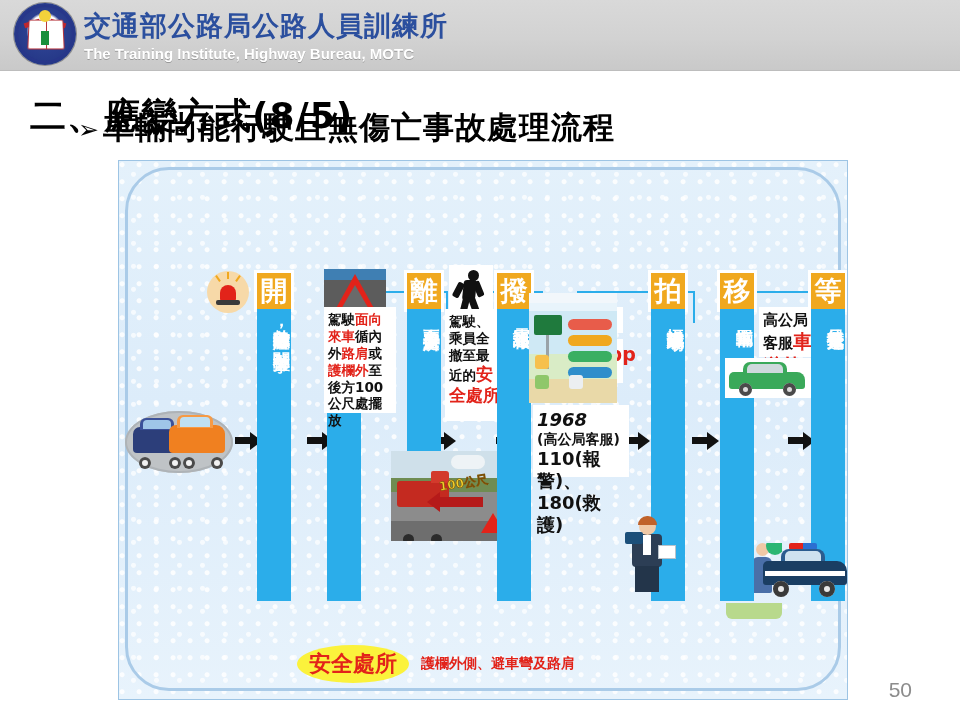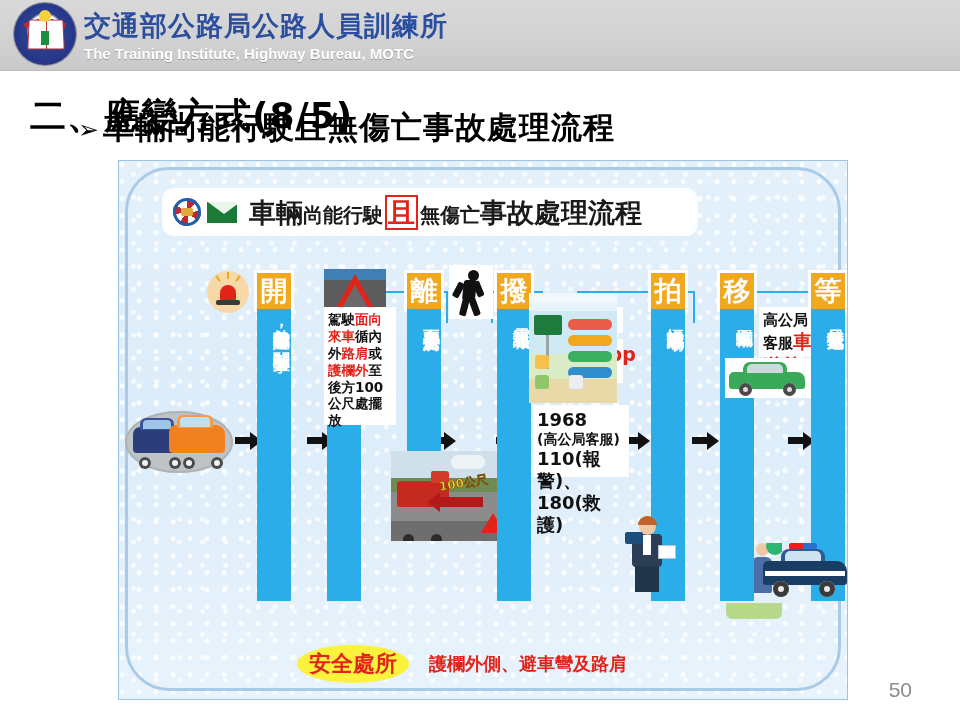--- a/index.html
+++ b/index.html
@@ -236,23 +236,23 @@
   #bottom-note{
     position:absolute;left:178px;top:480px;width:400px;height:46px;display:flex;align-items:center;
   }
   #bottom-pill{
     width:112px;height:38px;border-radius:50%/50%;background:#fbf23c;
     display:flex;align-items:center;justify-content:center;
     font-family:"DejaVu Sans","Liberation Sans",sans-serif;
     font-size:22px;font-weight:bold;color:#e2231a;flex:0 0 auto;
   }
   #bottom-text{
-    margin-left:20px;
-    font-family:"DejaVu Sans","Liberation Sans",sans-serif;
-    font-size:18px;font-weight:bold;color:#e2231a;white-space:nowrap;
+    margin-left:12px;
+    font-family:"DejaVu Sans","Liberation Sans",sans-serif;
+    font-size:14px;font-weight:bold;color:#e2231a;white-space:nowrap;
   }
 
   #pagenum{
     position:absolute;right:48px;bottom:18px;
     font-size:21px;color:#8c8c8c;font-family:"Liberation Sans",sans-serif;
   }
   #footer-line{position:absolute;left:0;bottom:0;width:960px;height:3px;background:#ffffff;}
 </style>
 </head>
 <body>
@@ -271,27 +271,20 @@
 </div>
 
 <div id="title-line1">二、應變方式(8/5)</div>
 <div id="title-line2">
   <span class="bullet">➢</span><span>車輛尚能行駛且無傷亡事故處理流程</span>
 </div>
 
 <div id="diagram">
   <div class="arc"></div>
 
-  <div id="banner">
-    <div class="badge-seal"></div>
-    <div class="badge-env"></div>
-    <div id="banner-text">
-      <span class="big">車輛</span><span class="sm">尚能行駛</span><span class="red">且</span><span class="sm">無傷亡</span><span class="big">事故處理流程</span>
-    </div>
-  </div>
 
   <div id="cars">
     <div class="carA"></div>
       <div class="carB"></div>
     <div class="w" style="left:14px;"></div>
       <div class="w" style="left:44px;"></div>
     <div class="w" style="left:58px;"></div>
       <div class="w" style="left:86px;"></div>
   </div>
 
@@ -343,35 +336,38 @@
   </div>
 
   <div class="step" style="left:208px;">
     <div class="step-badge">放</div>
     <div class="step-bar" style="height:292px;">置車輛故障標誌</div>
   </div>
   <div id="tri-photo" class="photo">
     <div class="triOuter"></div>
       <div class="triInner"></div>
   </div>
-  <div class="note" style="left:205px;top:146px;width:72px;height:118px;">
+  <div class="note" style="left:205px;top:146px;width:72px;height:106px;">
     <span class="k">駕駛</span><span class="r">面向來車</span><span>循內外</span><span class="r">路肩</span><span>或</span><span class="r">護欄外</span><span>至後方100公尺處擺放</span>
   </div>
 
   <div class="step" style="left:288px;">
     <div class="step-badge">離</div>
     <div class="step-bar" style="height:172px;">車至安全處所</div>
   </div>
   <div id="ped-photo" class="photo">
     <div class="armA"></div>
       <div class="armB"></div>
       <div class="body"></div>
     <div class="legA"></div>
       <div class="legB"></div>
       <div class="head"></div>
+  </div>
+  <div class="note" style="left:326px;top:148px;width:60px;height:112px;">
+    <span>駕駛、乘員全撤至最近的</span><span class="big-r">安全處所</span>
   </div>
   <div id="road-photo" class="photo">
     <div class="cloud"></div>
     <div class="truck"></div>
     <div class="tw" style="left:12px;"></div>
       <div class="tw" style="left:40px;"></div>
     <div class="label100">100公尺</div>
     <div class="arrowRed"></div>
     <div class="warnTri"></div>
   </div>
@@ -393,21 +389,21 @@
       <div class="post"></div>
     <div class="pill pill2" style="top:26px;"></div>
     <div class="pill" style="top:42px;"></div>
     <div class="pill pill3" style="top:58px;"></div>
     <div class="pill pill4" style="top:74px;"></div>
     <div class="chip" style="left:6px;top:62px;"></div>
     <div class="chip" style="left:6px;top:82px;background:#8fc76a;"></div>
     <div class="chip" style="left:40px;top:82px;background:#eceff1;"></div>
   </div>
   <div class="note" style="left:414px;top:244px;width:96px;height:72px;font-size:14px;line-height:1.22;">
-    <div style="font-size:18px;">1968</div>
+    <div style="font-size:18px;font-style:italic;">1968</div>
     <div>(高公局客服)</div>
     <div style="font-size:18px;">110(報警)、</div>
     <div style="font-size:18px;">180(救護)</div>
   </div>
   <div id="couple-photo" class="photo">
     <div class="grass"></div>
     <div class="p1"></div>
       <div class="p1h"></div>
     <div class="p2"></div>
       <div class="p2h"></div>

